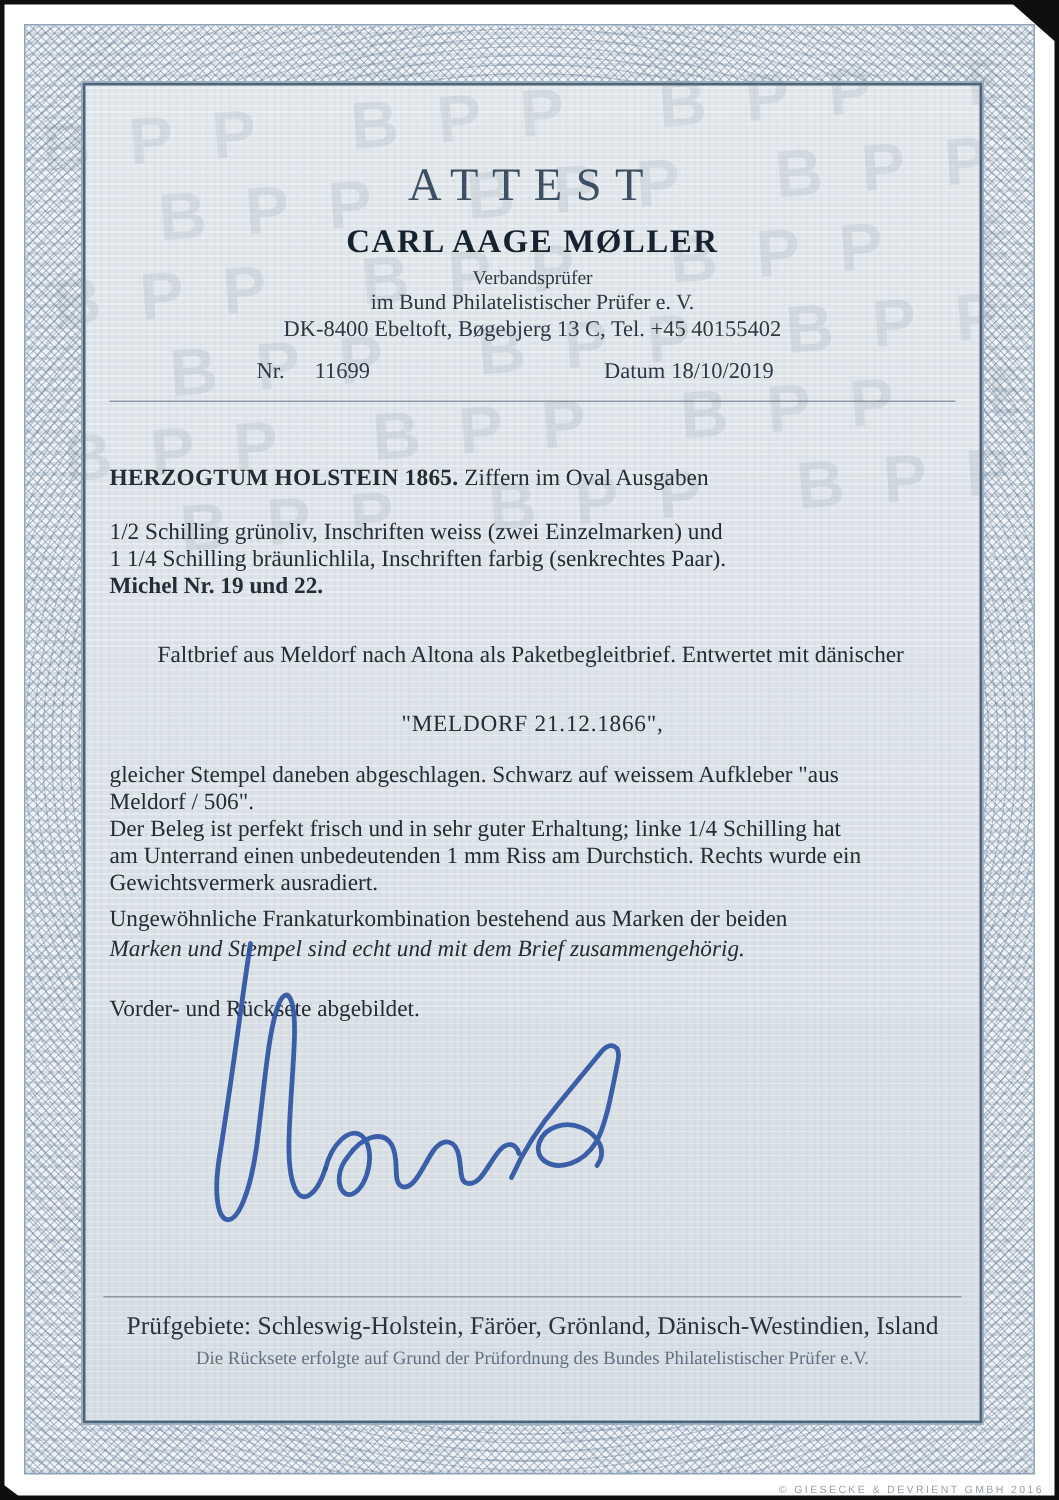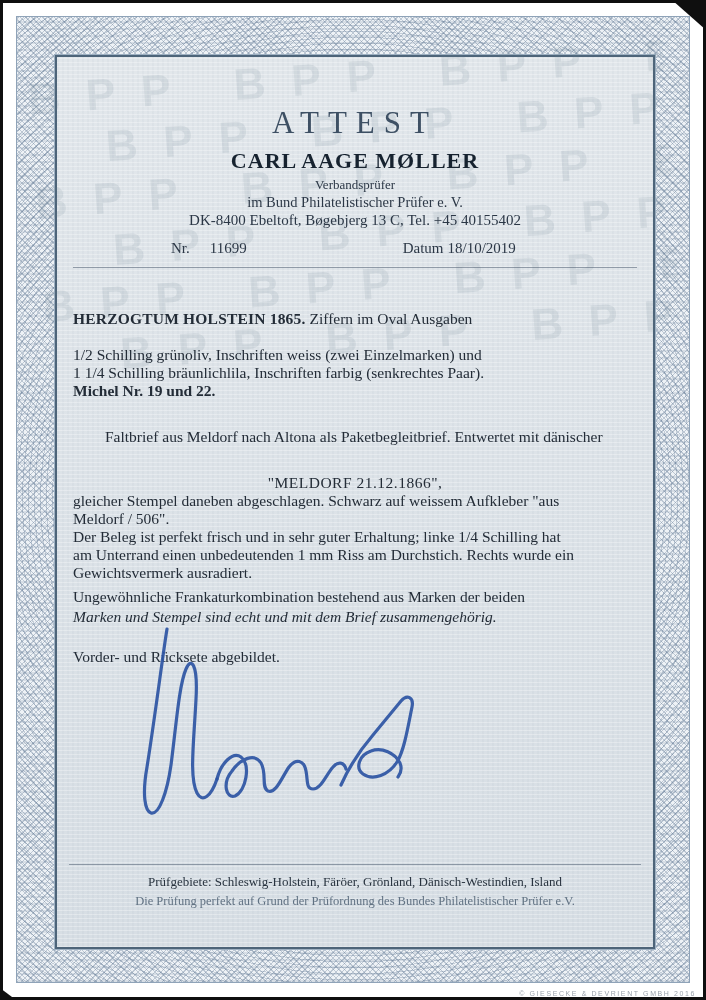--- a/index.html
+++ b/index.html
@@ -66,34 +66,34 @@
   .meta-datum .val{margin-left:4px;}
 
   .rule{border:none;border-top:1px solid rgba(66,82,102,.5);margin:10px 0 0 0;}
 
   .para{font-size:15.5px;line-height:18px;color:#232c37;}
   .subject-head{margin-top:42px;}
   .subject-head b{letter-spacing:.2px;}
   .p-desc{margin-top:18px;}
   .p-letter{margin-top:28px;margin-left:32px;}
   .p-quote{margin-top:28px;text-align:center;letter-spacing:.5px;}
-  .p-cond{}
+  .p-cond{margin-top:16px;}
   .p-frank{margin-top:6px;}
   .p-italic{font-style:italic;margin-top:2px;}
   .p-closing{margin-top:22px;}
   .bold{font-weight:bold;}
 
   .signature-wrap{position:absolute;left:48px;top:570px;width:320px;height:220px;z-index:12;pointer-events:none;}
   .signature-wrap svg{display:block;width:100%;height:100%;}
 
   .cert-footer{
     position:absolute;left:12px;right:12px;top:807px;z-index:11;
     border-top:1px solid rgba(66,82,102,.5);padding-top:9px;text-align:center;
   }
-  .footer-line1{font-size:13px;color:#28333f;}
+  .footer-line1{font-size:17px;color:#28333f;}
   .footer-line2{font-size:12.5px;color:#607182;margin-top:4px;}
 
   .printer-credit{
     position:absolute;right:10px;bottom:3px;z-index:45;
     font-family:"Liberation Sans", sans-serif;font-size:7px;letter-spacing:1.6px;color:#99a1ab;
   }
 </style>
 </head>
 <body>
 
@@ -170,18 +170,18 @@
   <div class="signature-wrap">
     <svg viewBox="0 0 320 220" xmlns="http://www.w3.org/2000/svg">
       <path class="sig-path" fill="none" stroke="#2d54a3" stroke-width="3.2" stroke-linecap="round" stroke-linejoin="round" opacity="0.92" d="M 62,2 C 58,26 50,90 42,140 C 37,168 40,184 46,186 C 54,188 62,166 66,138 C 71,100 74,58 81,42 C 86,30 93,36 91,72 C 89,114 84,150 92,166 C 97,176 106,170 112,152"></path>
       <path class="sig-path" fill="none" stroke="#2d54a3" stroke-width="3.2" stroke-linecap="round" stroke-linejoin="round" opacity="0.92" d="M 112,152 C 116,136 128,124 136,130 C 146,138 141,164 130,169 C 121,172 117,156 127,144 C 136,131 150,126 156,136 C 162,146 156,161 163,164 C 171,167 177,150 184,140 C 191,131 199,133 201,144 C 203,154 201,162 208,162 C 216,162 221,148 228,140 C 233,134 239,135 241,142"></path>
       <path class="sig-path" fill="none" stroke="#2d54a3" stroke-width="3.2" stroke-linecap="round" stroke-linejoin="round" opacity="0.92" d="M 236,158 C 244,140 256,122 268,108 L 296,74 C 302,67 309,70 307,80 C 303,100 299,124 292,135 C 284,148 268,154 258,147 C 250,141 254,128 266,124 C 277,120 290,126 295,136 C 297,141 296,146 293,150"></path>
     </svg>
   </div>
 
   <div class="cert-footer">
     <div class="footer-line1">Prüfgebiete: Schleswig-Holstein, Färöer, Grönland, Dänisch-Westindien, Island</div>
-    <div class="footer-line2">Die Prüfung perfekt auf Grund der Prüfordnung des Bundes Philatelistischer Prüfer e.V.</div>
+    <div class="footer-line2">Die Rücksete erfolgte auf Grund der Prüfordnung des Bundes Philatelistischer Prüfer e.V.</div>
   </div>
 
 </div>
 
 <div class="printer-credit">© GIESECKE &amp; DEVRIENT GMBH 2016</div>
 
 </body></html>

